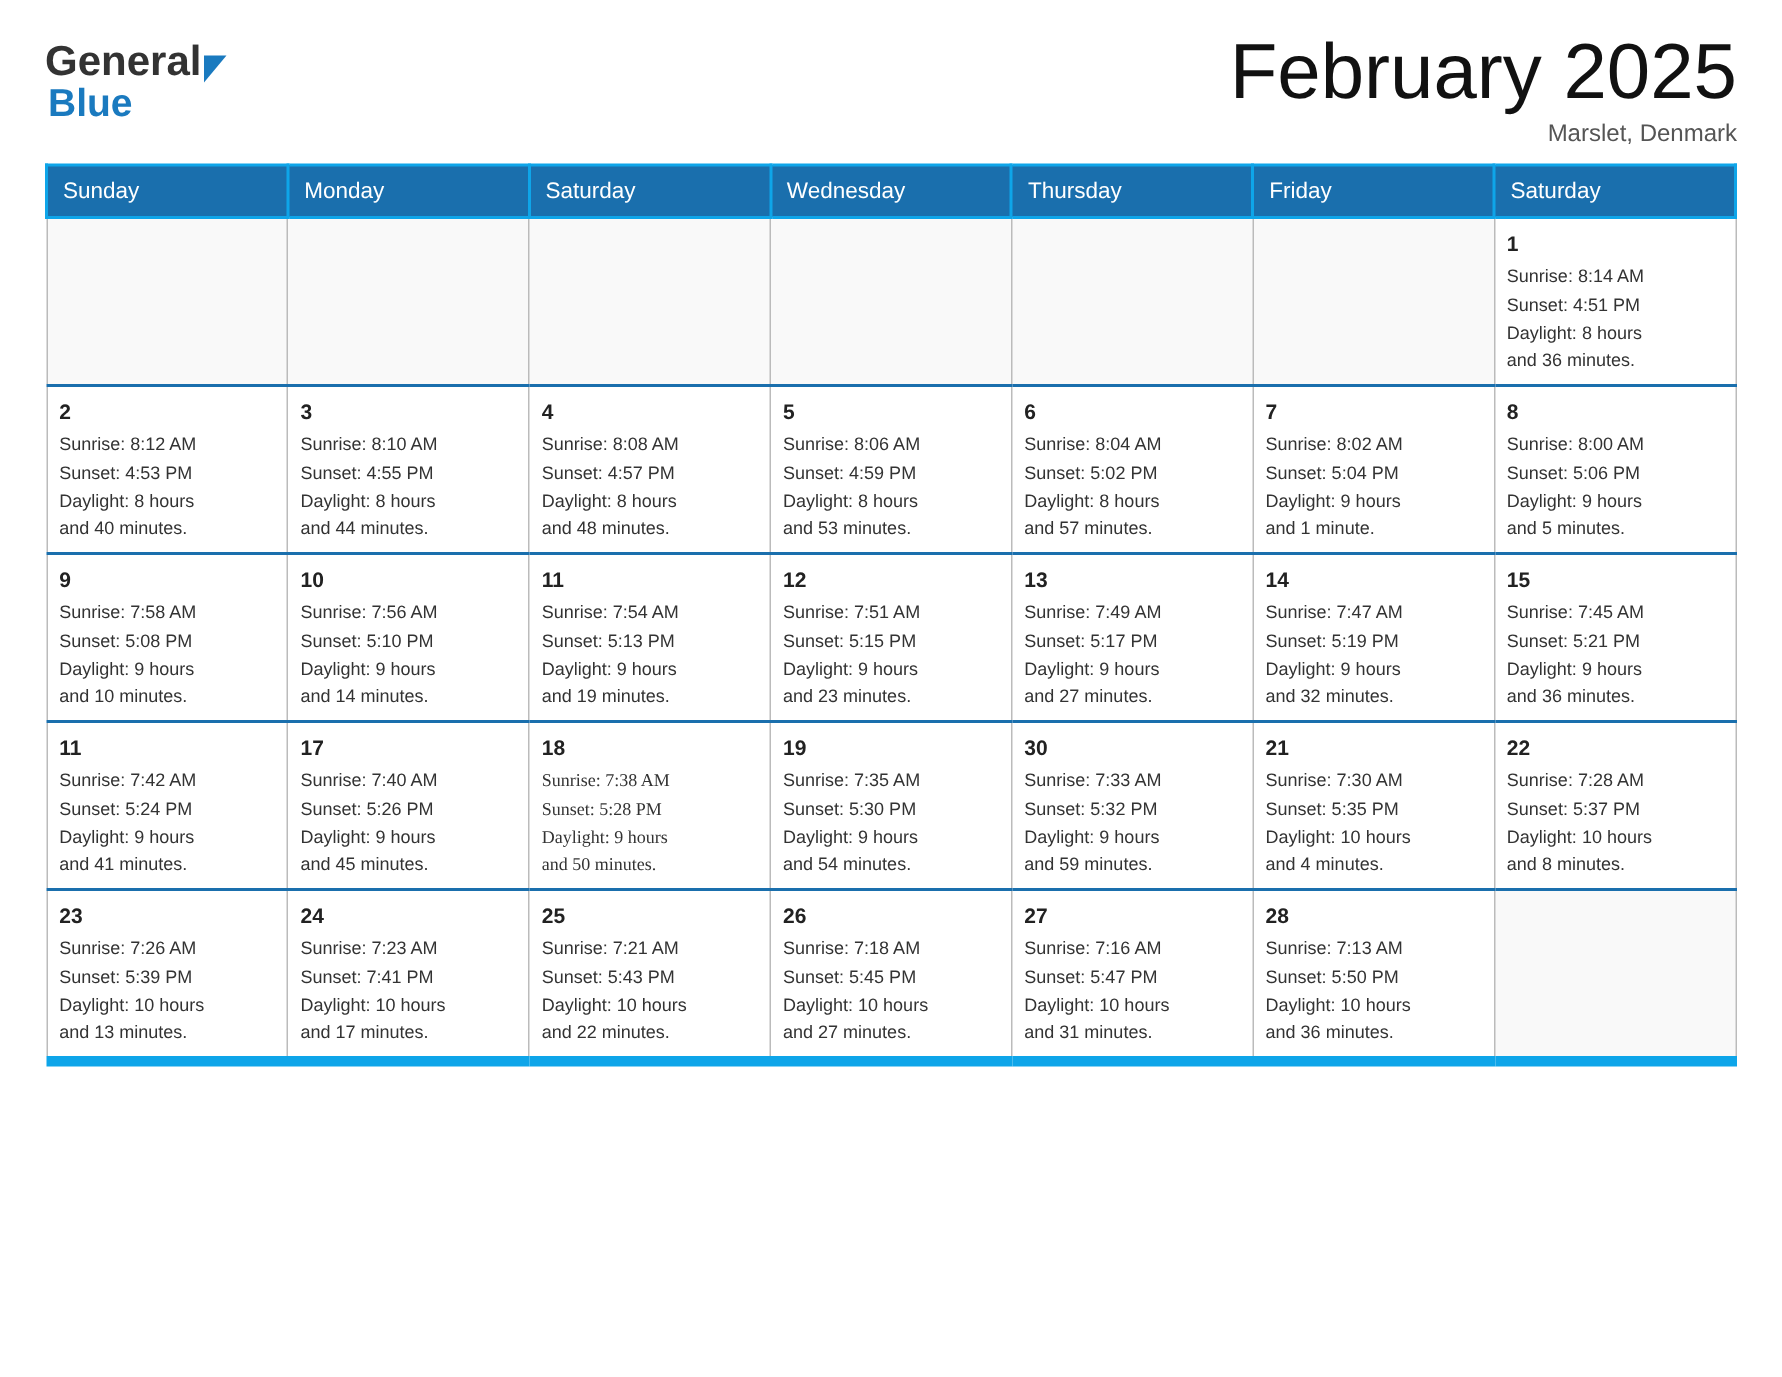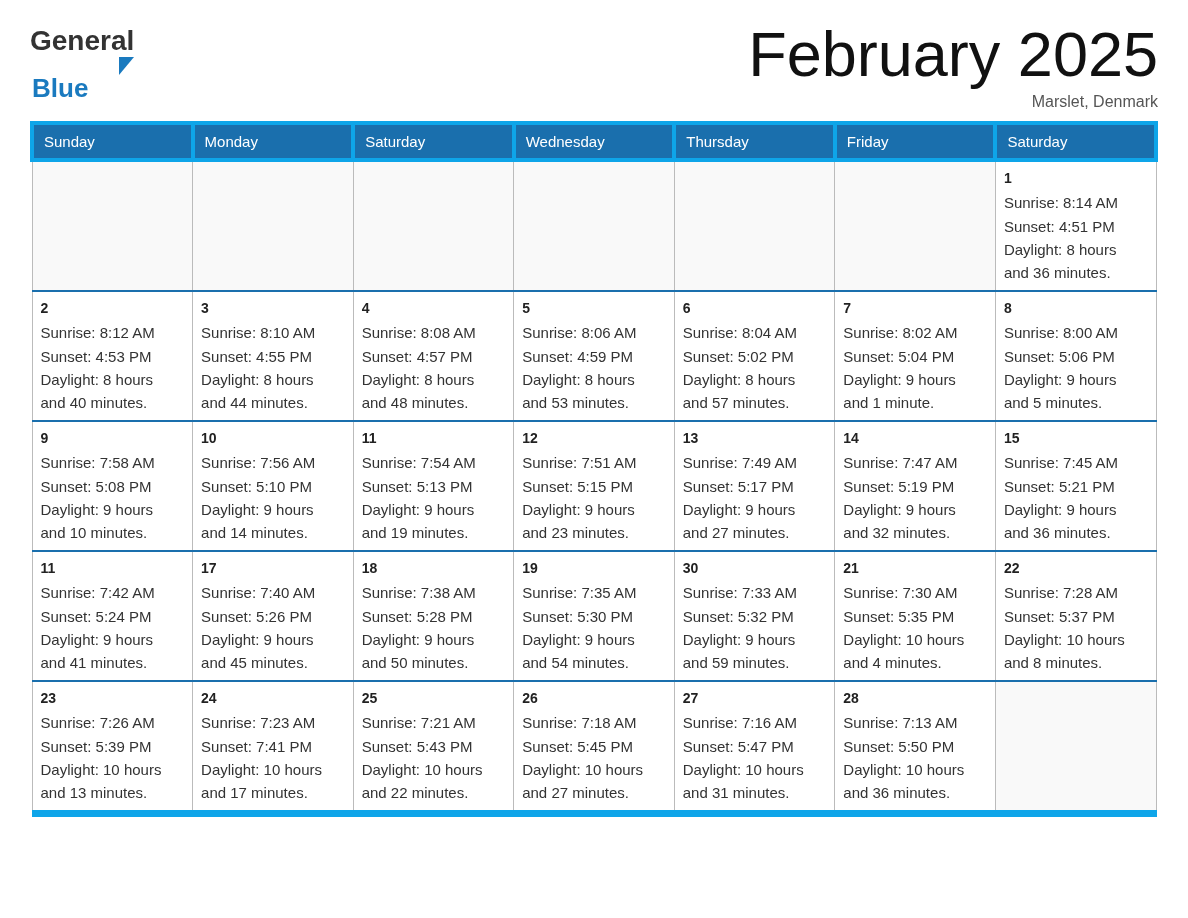--- a/index.html
+++ b/index.html
@@ -27,21 +27,21 @@
       font-size: 26px;
       font-weight: bold;
       color: #1a7abf;
       margin-top: -4px;
       padding-left: 2px;
     }
     .title-section {
       text-align: right;
     }
     .month-title {
-      font-size: 63px;
+      font-size: 52px;
       font-weight: normal;
       color: #111;
       line-height: 1.1;
     }
     .location {
       font-size: 16px;
       color: #555;
       margin-top: 4px;
     }
     .calendar {
@@ -49,21 +49,21 @@
       border-collapse: collapse;
       margin-top: 10px;
     }
     .calendar th {
       background-color: #1a6fad;
       color: #fff;
       font-size: 15px;
       font-weight: normal;
       padding: 8px 10px;
       text-align: left;
-      border: 4px solid #0ea5e9;
+      border: 2px solid #0ea5e9;
     }
     .calendar td {
       vertical-align: top;
       border: 1px solid #bbb;
       border-top: 2px solid #1a6fad;
       padding: 6px 8px;
       width: calc(100% / 7);
       min-height: 100px;
       font-size: 12.5px;
       line-height: 1.5;
@@ -73,32 +73,31 @@
       border-top: 2px solid #1a6fad;
     }
     .day-num {
       font-size: 14px;
       font-weight: bold;
       color: #222;
       display: block;
       margin-bottom: 2px;
     }
     .day-info {
-      font-size: 15px;
+      font-size: 12px;
       color: #333;
       line-height: 1.55;
     }
     .last-row td {
       border-bottom: 7px solid #0ea5e9;
     }
     
     .logo-text-general {
       display: flex;
       align-items: flex-end;
-      flex-direction: column;
     }
     .logo-arrow {
       display: inline-block;
       width: 0;
       height: 0;
       border-style: solid;
       border-width: 18px 15px 0 0;
       border-color: #1a7abf transparent transparent transparent;
       margin-left: 2px;
       margin-bottom: 2px;
@@ -208,21 +207,21 @@
       </tr>
       <tr>
         <td><span class="day-num">11</span><span class="day-info" style="white-space: pre-line;">Sunrise: 7:42 AM
 Sunset: 5:24 PM
 Daylight: 9 hours
 and 41 minutes.</span></td>
         <td><span class="day-num">17</span><span class="day-info" style="white-space: pre-line; margin-top: 40px;">Sunrise: 7:40 AM
 Sunset: 5:26 PM
 Daylight: 9 hours
 and 45 minutes.</span></td>
-        <td><span class="day-num">18</span><span class="day-info" style="white-space: pre-line;">Sunrise: 7:38 AM
+        <td><span class="day-num">18</span><span class="day-info" style="white-space: pre-line; font-family: Liberation Serif, serif;">Sunrise: 7:38 AM
 Sunset: 5:28 PM
 Daylight: 9 hours
 and 50 minutes.</span></td>
         <td><span class="day-num">19</span><span class="day-info" style="white-space: pre-line;">Sunrise: 7:35 AM
 Sunset: 5:30 PM
 Daylight: 9 hours
 and 54 minutes.</span></td>
         <td><span class="day-num">30</span><span class="day-info" style="white-space: pre-line;">Sunrise: 7:33 AM
 Sunset: 5:32 PM
 Daylight: 9 hours

